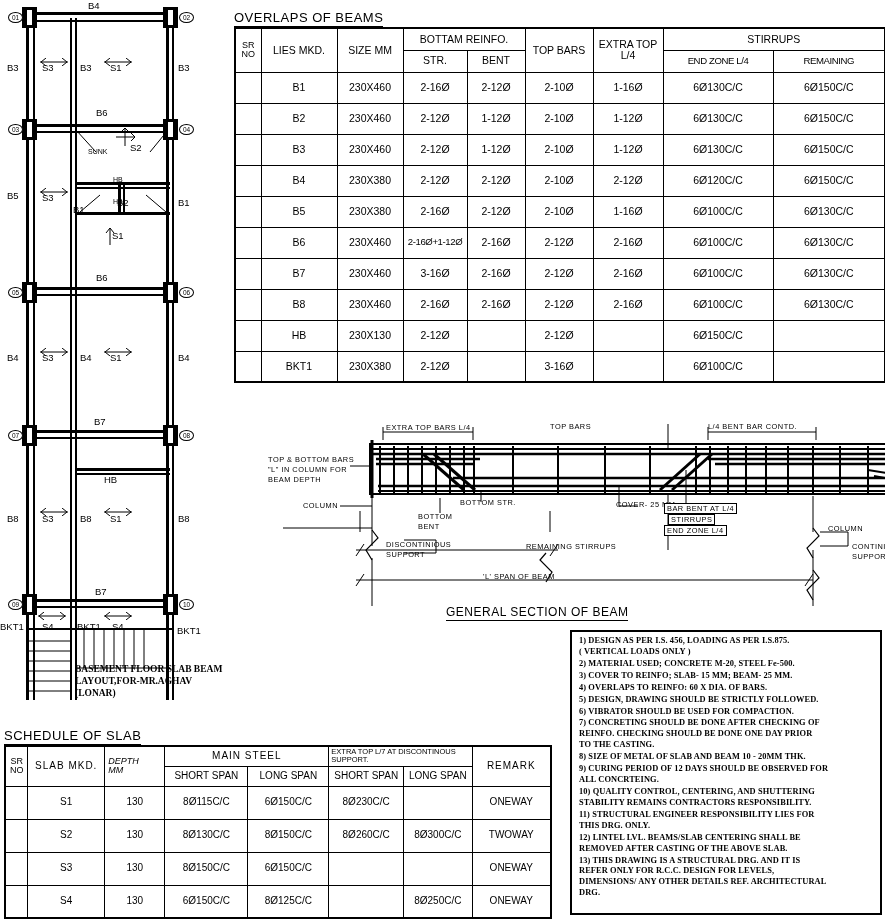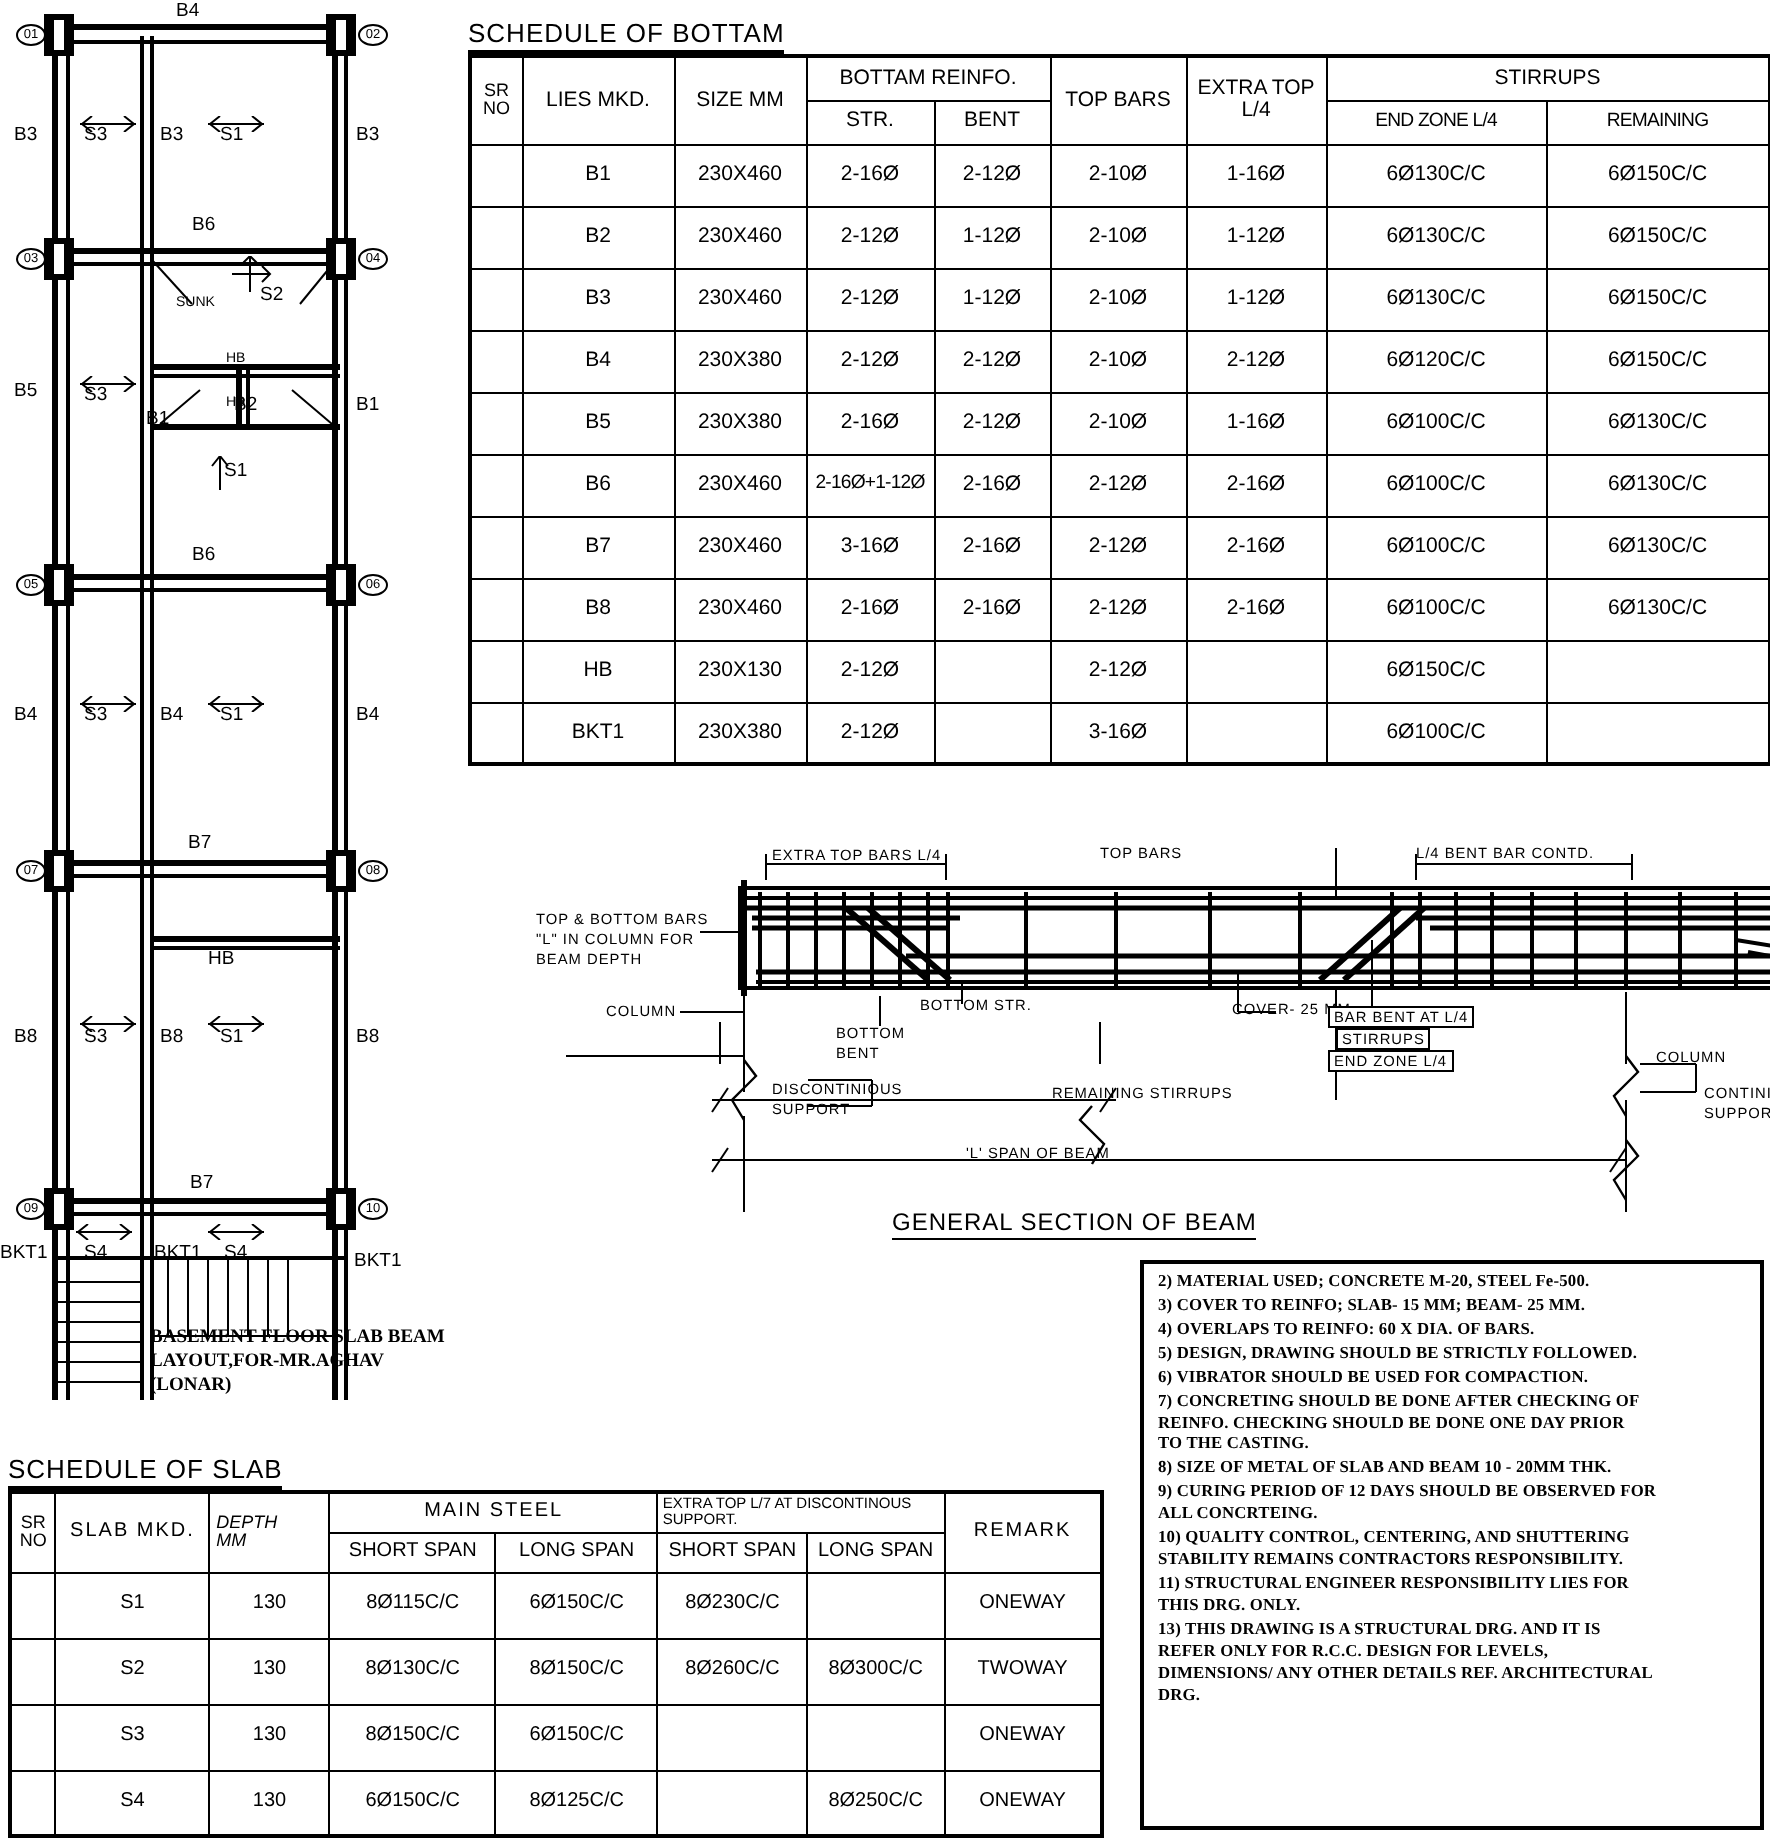--- a/index.html
+++ b/index.html
@@ -345,21 +345,21 @@
           <polyline points="22,0 27,4 22,8" fill="none" stroke="#000" stroke-width="1"></polyline>
         </svg>
     </div>
     <div class="lbl" style="left:112px;top:621px;">S4</div>
 
     <div class="lbl serif" style="left:75px;top:664px;white-space:pre-line;">BASEMENT FLOOR SLAB BEAM
 LAYOUT,FOR-MR.AGHAV (LONAR)</div>
   </div>
 
   <div class="abs" style="left:234px;top:8px;">
-    <span class="ttl">SCHEDULE OF BOTTAM</span>
+    <span class="ttl">OVERLAPS OF BEAMS</span>
   </div>
 
   <div class="abs" style="left:234px;top:27px;">
     <table class="sched outer" id="beam-table">
       <colgroup>
         <col style="width:26px">
           <col style="width:76px">
           <col style="width:66px">
         <col style="width:64px">
           <col style="width:58px">
@@ -713,34 +713,38 @@
         <td>8Ø125C/C</td>
         <td></td>
         <td>8Ø250C/C</td>
         <td>ONEWAY</td>
       </tr>
     </tbody>
       </table>
   </div>
 
   <div class="abs" id="notes-box">
+    <div class="note">1) DESIGN AS PER I.S. 456, LOADING AS PER I.S.875.
+( VERTICAL LOADS ONLY )</div>
     <div class="note">2)  MATERIAL USED; CONCRETE M-20, STEEL Fe-500.</div>
     <div class="note">3) COVER TO REINFO; SLAB- 15 MM; BEAM- 25 MM.</div>
     <div class="note">4) OVERLAPS TO REINFO: 60 X DIA. OF BARS.</div>
     <div class="note">5) DESIGN, DRAWING SHOULD BE STRICTLY FOLLOWED.</div>
     <div class="note">6) VIBRATOR SHOULD BE USED FOR COMPACTION.</div>
     <div class="note">7) CONCRETING SHOULD BE DONE AFTER CHECKING OF
 REINFO. CHECKING SHOULD BE DONE ONE DAY PRIOR
 TO THE CASTING.</div>
     <div class="note">8) SIZE OF METAL OF SLAB AND BEAM 10 - 20MM THK.</div>
     <div class="note">9) CURING PERIOD OF 12 DAYS SHOULD BE OBSERVED FOR
 ALL CONCRTEING.</div>
     <div class="note">10) QUALITY CONTROL, CENTERING, AND SHUTTERING
 STABILITY REMAINS CONTRACTORS RESPONSIBILITY.</div>
     <div class="note">11) STRUCTURAL ENGINEER RESPONSIBILITY LIES FOR
 THIS DRG. ONLY.</div>
+    <div class="note">12)  LINTEL LVL. BEAMS/SLAB CENTERING SHALL BE
+REMOVED AFTER CASTING OF THE ABOVE SLAB.</div>
     <div class="note">13) THIS DRAWING IS A STRUCTURAL DRG. AND IT IS
 REFER ONLY FOR R.C.C. DESIGN FOR LEVELS,
 DIMENSIONS/ ANY OTHER DETAILS REF. ARCHITECTURAL
 DRG.</div>
   </div>
 
 </div>
 
 </body></html>

